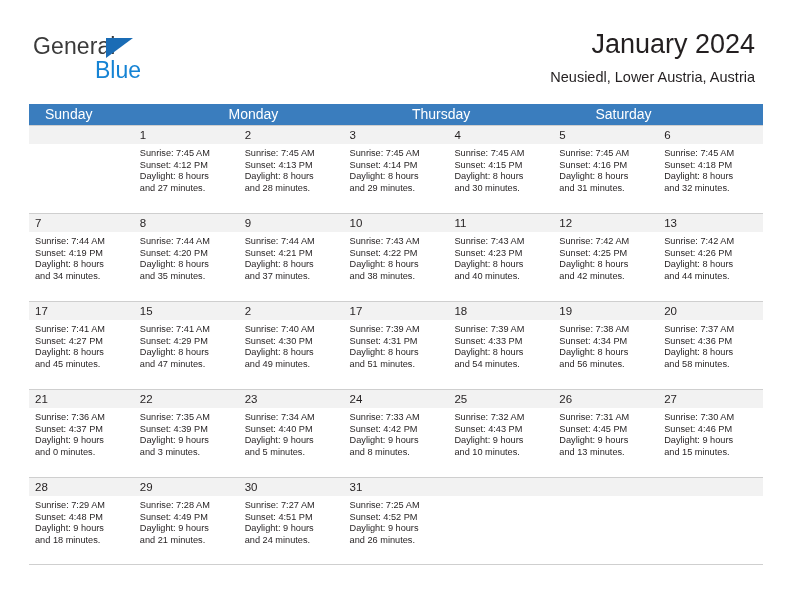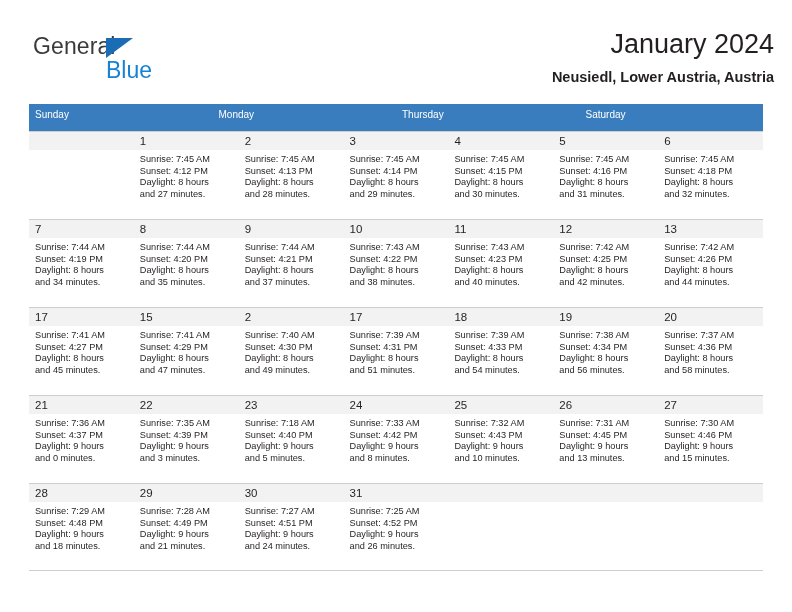--- a/index.html
+++ b/index.html
@@ -51,85 +51,83 @@
     position: absolute;
     left: 73px;
     top: 5px;
     width: 0;
     height: 0;
     border-left: 27px solid #1a6cb5;
     border-bottom: 20px solid transparent;
   }
   .logo-blue {
     position: absolute;
-    left: 73px;
+    left: 62px;
     top: 24px;
     font-size: 23px;
     color: #1583d4;
     font-family: "Liberation Sans", sans-serif;
   }
 
   .title-block {
     position: absolute;
-    right: 18px;
+    right: 37px;
     top: 28px;
     text-align: right;
   }
   .cal-title {
     font-size: 27px;
     color: #231f20;
     line-height: 32px;
     white-space: nowrap;
   }
   .cal-sub {
     font-size: 14.5px;
     color: #231f20;
     line-height: 20px;
     margin-top: 7px;
     white-space: nowrap;
-    font-weight: bold;
   }
 
   
   .calendar {
     position: absolute;
     left: 29px;
     top: 104px;
     width: 734px;
   }
 
   .weekday-row {
     display: flex;
     width: 100%;
     background: #3a7dbe;
   }
   .weekday {
     flex: 1 1 0;
-    height: 27px;
+    height: 21px;
     line-height: 21px;
     color: #ffffff;
-    font-size: 10px;
-    padding-left: 6px;
+    font-size: 14px;
+    padding-left: 16px;
     box-sizing: border-box;
     white-space: nowrap;
   }
 
   .week-row {
     display: flex;
     width: 100%;
     border-top: 1px solid #cfcfcf;
     height: 88px;
     box-sizing: border-box;
   }
   .week-row:first-of-type {
     border-top: none;
   }
   .week-row.last {
     border-bottom: 1px solid #cfcfcf;
-    justify-content: flex-end;
   }
 
   .day-cell {
     flex: 1 1 0;
     width: 104.85px;
     box-sizing: border-box;
     position: relative;
     background: #ffffff;
   }
   .day-num {
@@ -396,21 +394,21 @@
         <div class="day-info">
           <div>Sunrise: 7:35 AM</div>
           <div>Sunset: 4:39 PM</div>
           <div>Daylight: 9 hours</div>
           <div>and 3 minutes.</div>
         </div>
       </div>
       <div class="day-cell">
         <div class="day-num">23</div>
         <div class="day-info">
-          <div>Sunrise: 7:18 AM</div>
+          <div>Sunrise: 7:34 AM</div>
           <div>Sunset: 4:40 PM</div>
           <div>Daylight: 9 hours</div>
           <div>and 5 minutes.</div>
         </div>
       </div>
       <div class="day-cell">
         <div class="day-num">24</div>
         <div class="day-info">
           <div>Sunrise: 7:33 AM</div>
           <div>Sunset: 4:42 PM</div>

